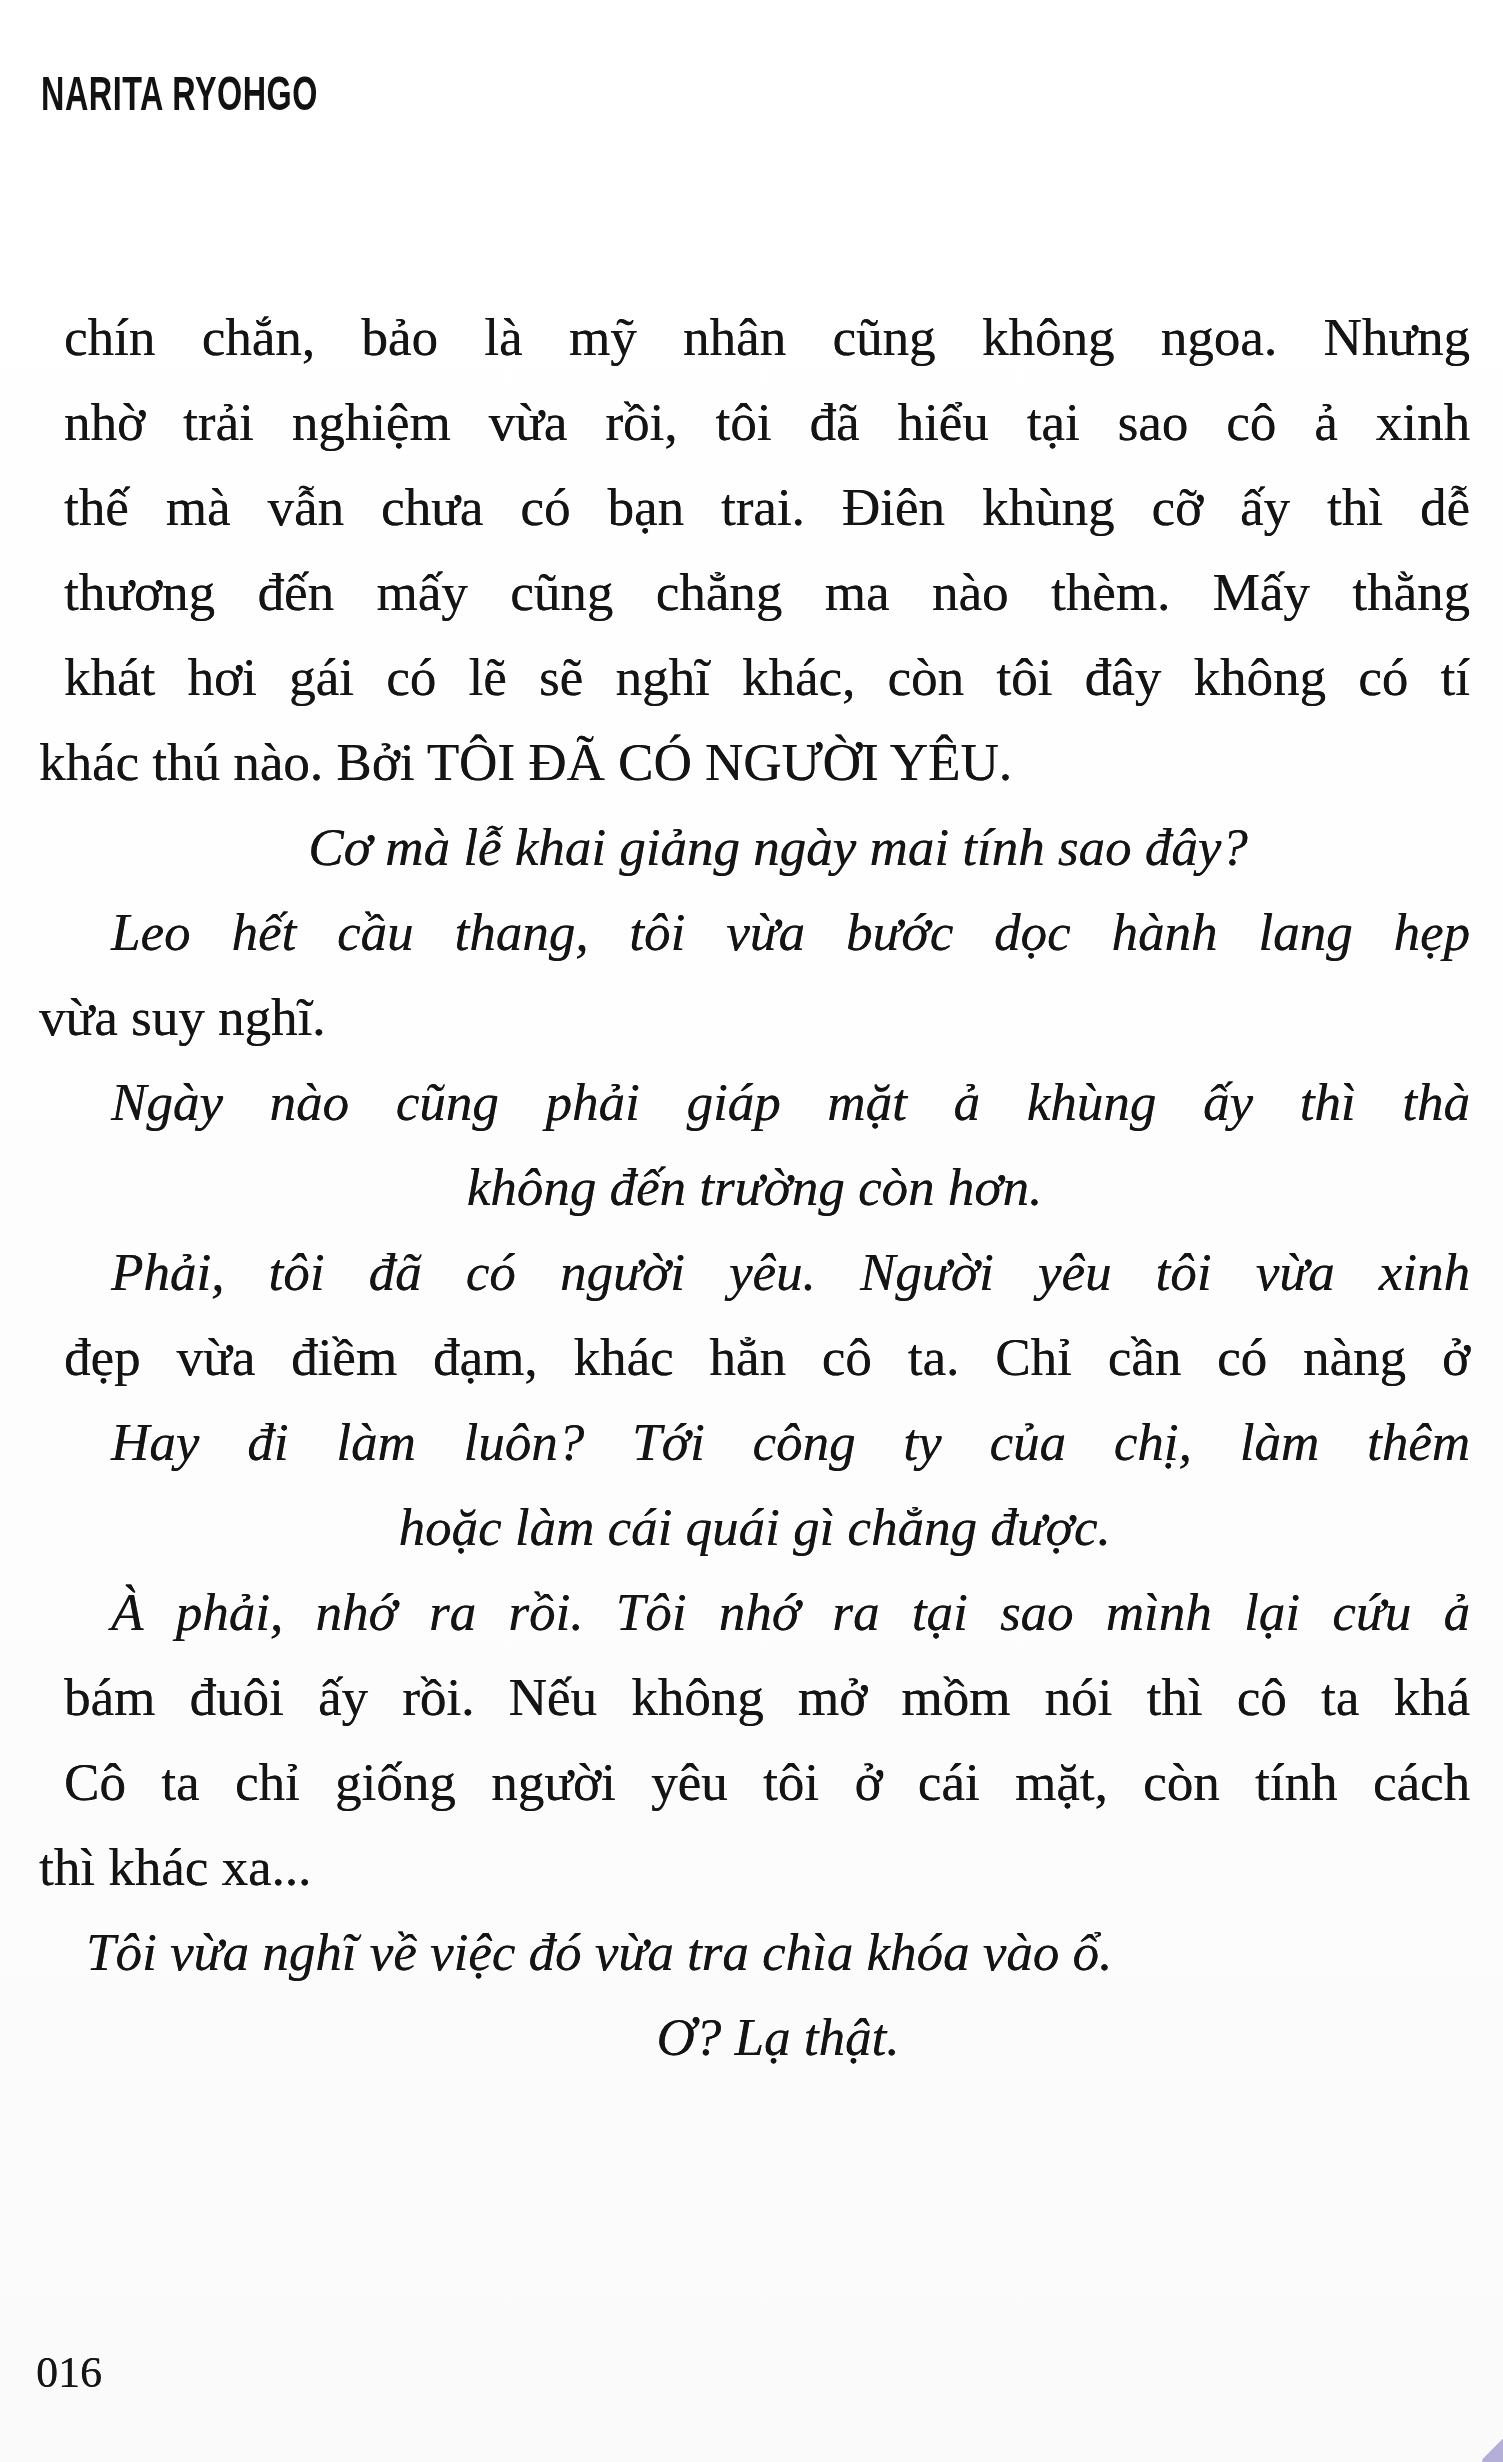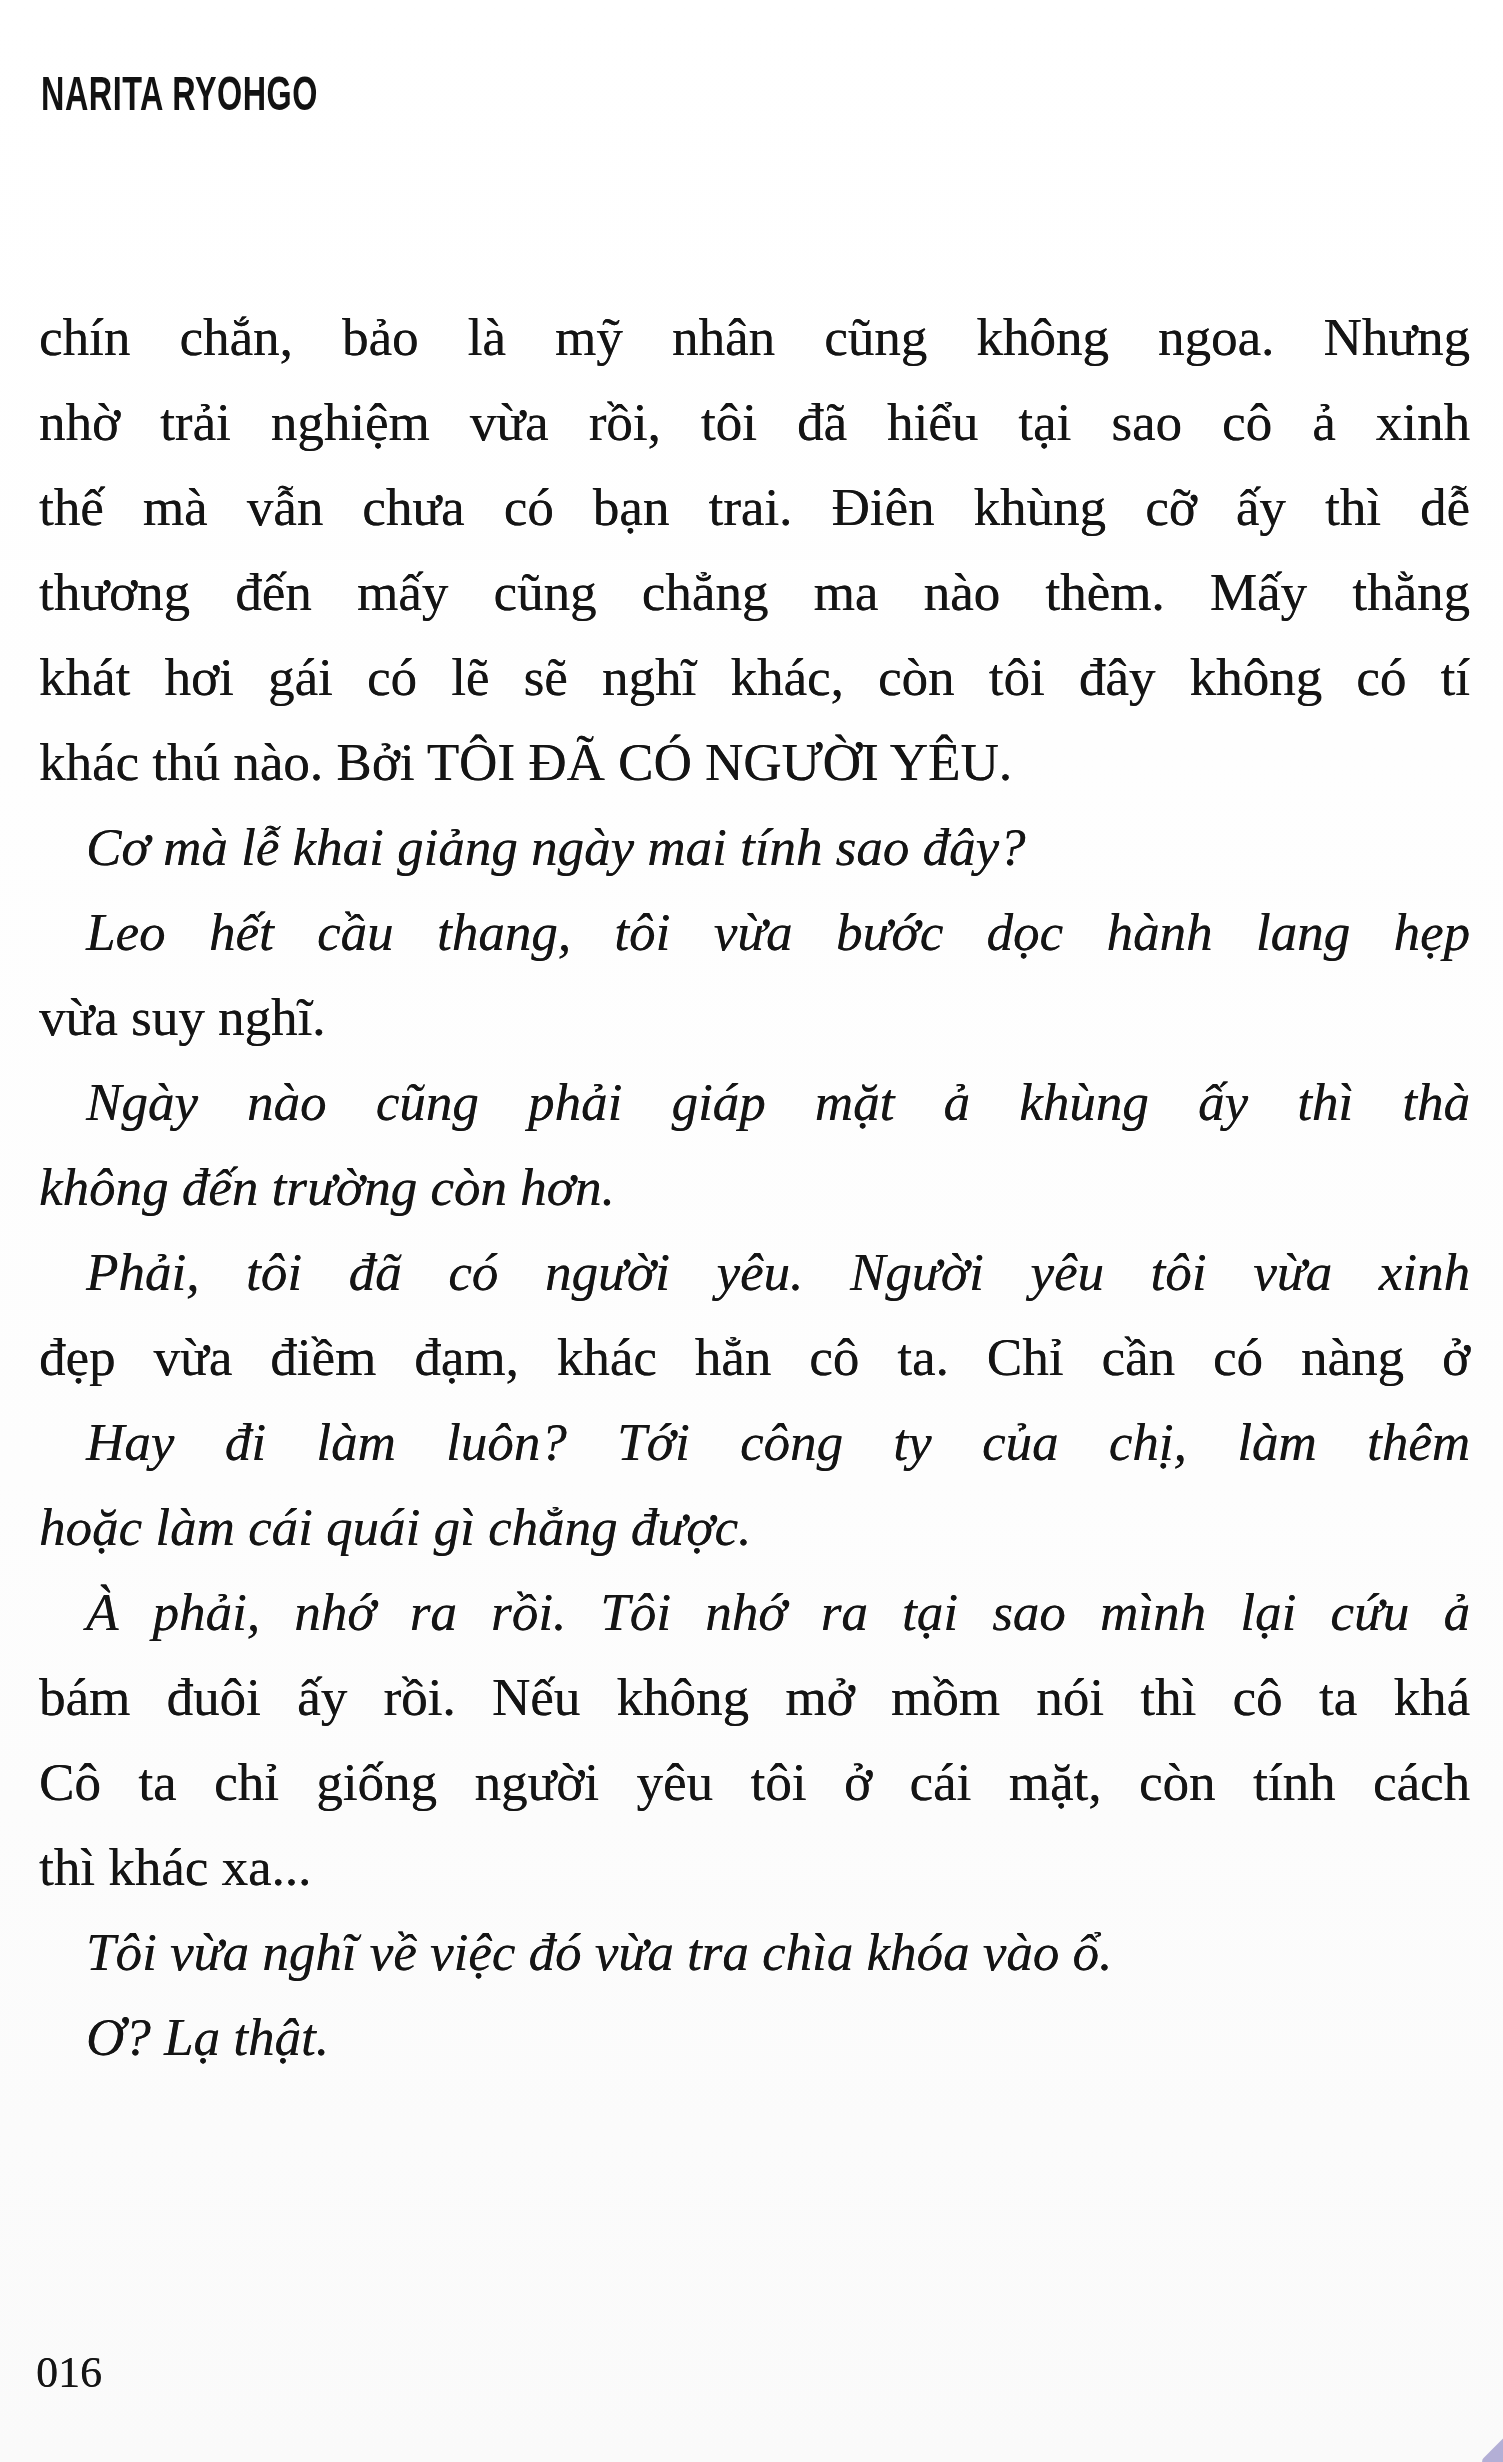--- a/index.html
+++ b/index.html
@@ -30,23 +30,23 @@
   .body-text {
     position: absolute;
     left: 39px;
     right: 41px;
     top: 295px;
     font-size: 53px;
     line-height: 85px;
     text-shadow: 0.3px 0.3px 0 #2a2a2a;
   }
   .line { text-align: left; }
-  .line.justify { text-align: justify; text-align-last: justify; }
+  .line.justify { text-align: justify; text-align-last: justify; margin-left: 25px; }
   .line.indent { text-indent: 47px; font-style: italic; }
-  .line.italic { font-style: italic; }
+  .line.italic { font-style: italic; text-align: center; }
   .page-number {
     position: absolute;
     left: 36px;
     top: 2347px;
     font-size: 44px;
     color: #151515;
     text-shadow: 0.3px 0.3px 0 #2a2a2a;
   }
   .corner-accent {
     position: absolute;

